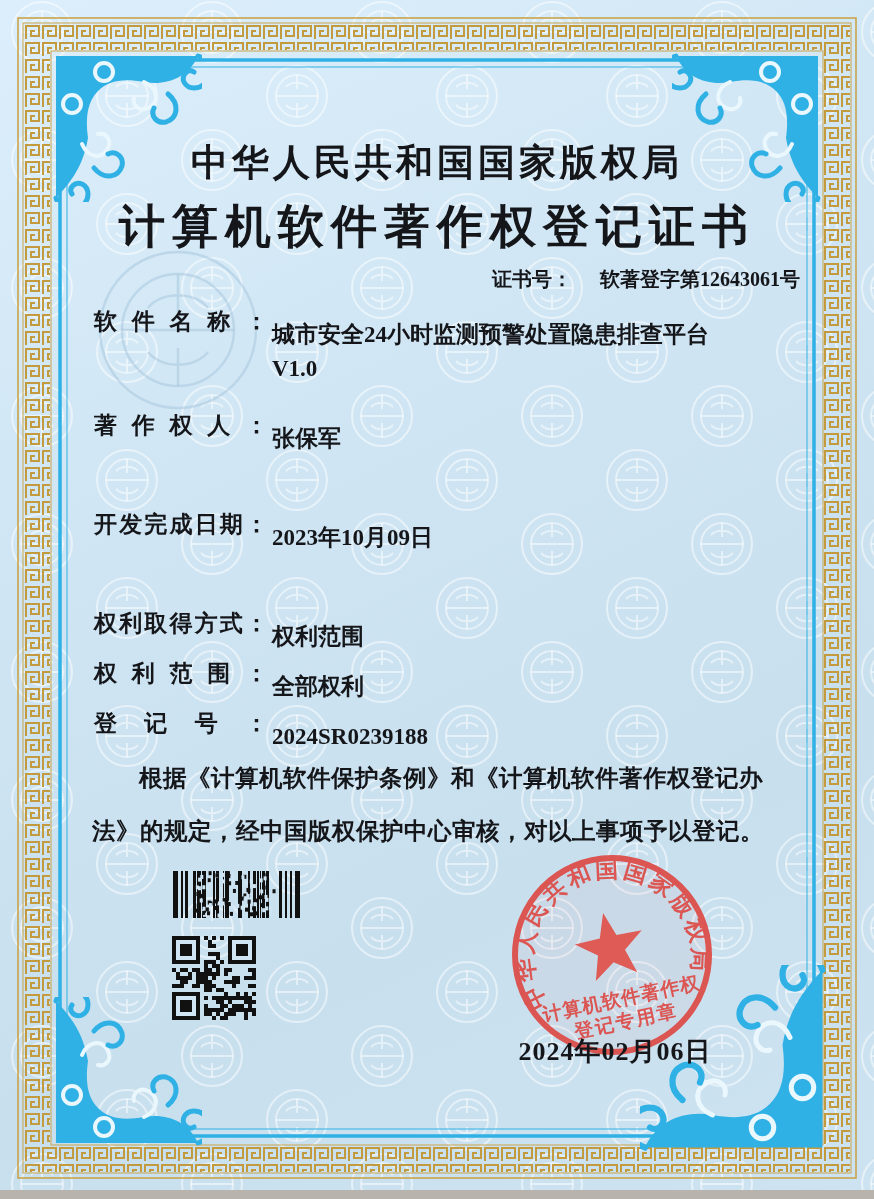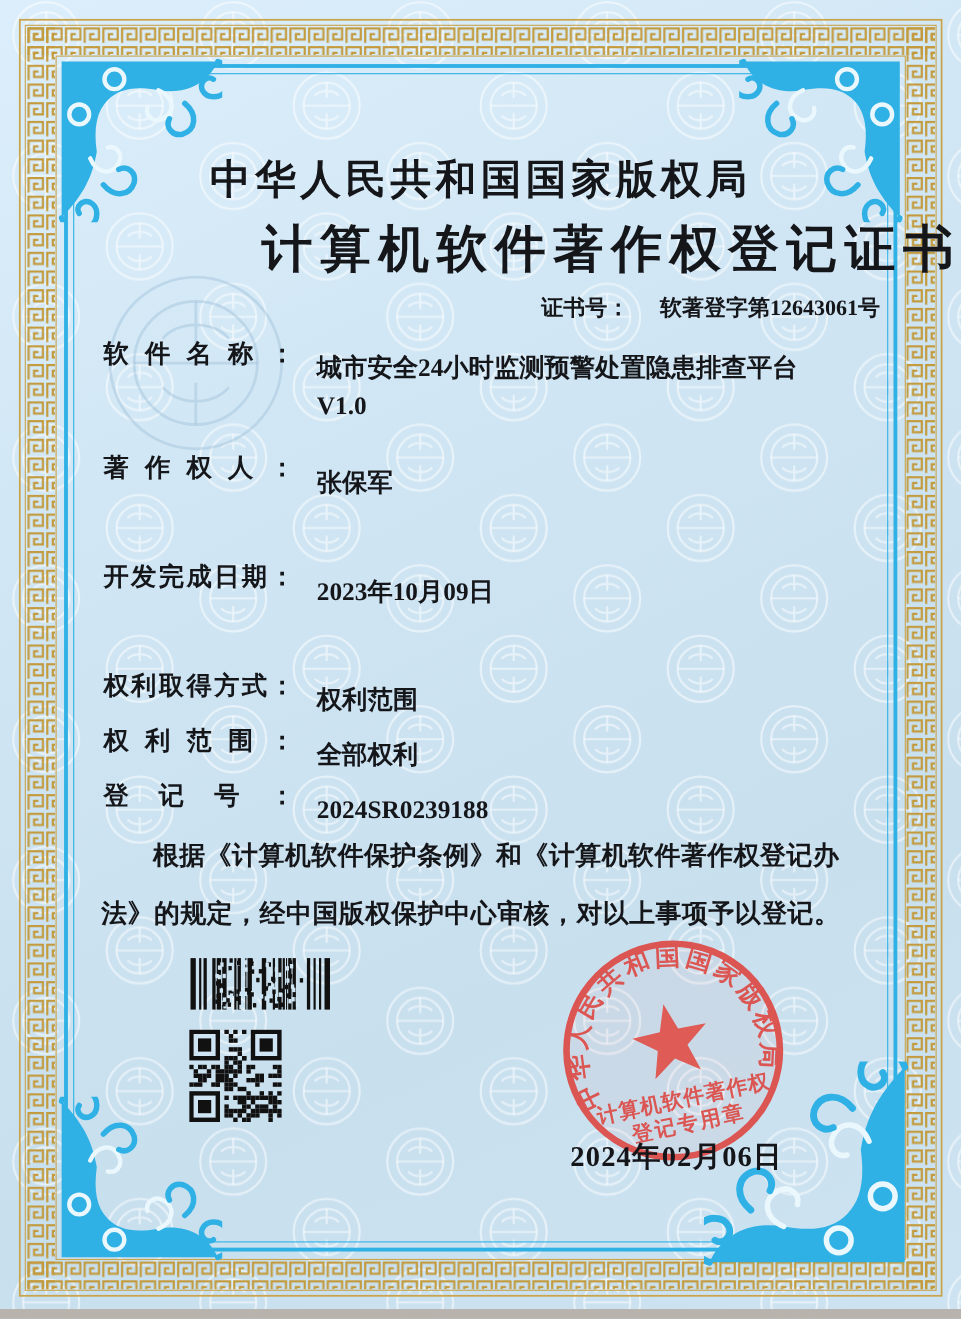--- a/index.html
+++ b/index.html
@@ -10,25 +10,25 @@
   }
   .abs{position:absolute;}
   svg.layer{position:absolute;left:0;top:0;width:874px;height:1199px;pointer-events:none;}
   .corner{position:absolute;width:152px;height:152px;}
   .corner svg{width:100%;height:100%;display:block;}
   .corner.tl{left:50px;top:50px;}
   .corner.tr{right:50px;top:50px;transform:scaleX(-1);}
   .corner.bl{left:50px;bottom:50px;transform:scaleY(-1);}
   .corner.br{right:44px;bottom:44px;width:190px;height:190px;transform:scale(-1,-1);}
   .authority{left:0;right:0;top:138px;text-align:center;font-size:37px;font-weight:700;letter-spacing:4px;}
-  .cert-title{left:0;right:0;top:196px;text-align:right;font-size:46px;font-weight:700;letter-spacing:7px;}
+  .cert-title{left:0;right:0;top:196px;text-align:center;font-size:46px;font-weight:700;letter-spacing:7px;}
   .certno{top:266px;right:74px;font-size:20px;font-weight:700;}
   .certno .val{margin-left:28px;}
   .field-row{position:absolute;left:94px;display:flex;align-items:flex-start;font-size:23px;font-weight:700;}
-  .field-label{width:174px;text-align:justify;text-align-last:justify;flex:none;margin-right:20px;}
+  .field-label{width:174px;text-align:justify;text-align-last:justify;flex:none;margin-right:4px;}
   .field-value{line-height:34px;margin-top:12px;}
   .statement{position:absolute;left:92px;top:752px;width:702px;font-size:23.5px;font-weight:700;
     line-height:53px;text-indent:2em;letter-spacing:.5px;margin:0;}
   .barcode{position:absolute;left:173px;top:871px;width:130px;height:47px;}
   .qrcode{position:absolute;left:172px;top:936px;width:85px;height:85px;}
   .seal{position:absolute;left:505px;top:848px;width:214px;height:214px;transform:rotate(-12deg);opacity:.92;}
   .issue-date{position:absolute;left:515px;top:1034px;width:200px;text-align:center;font-size:26px;font-weight:700;letter-spacing:1px;}
   .bottom-strip{position:absolute;left:0;right:0;bottom:0;height:9px;background:#b8b3ad;}
 </style>
 </head>

